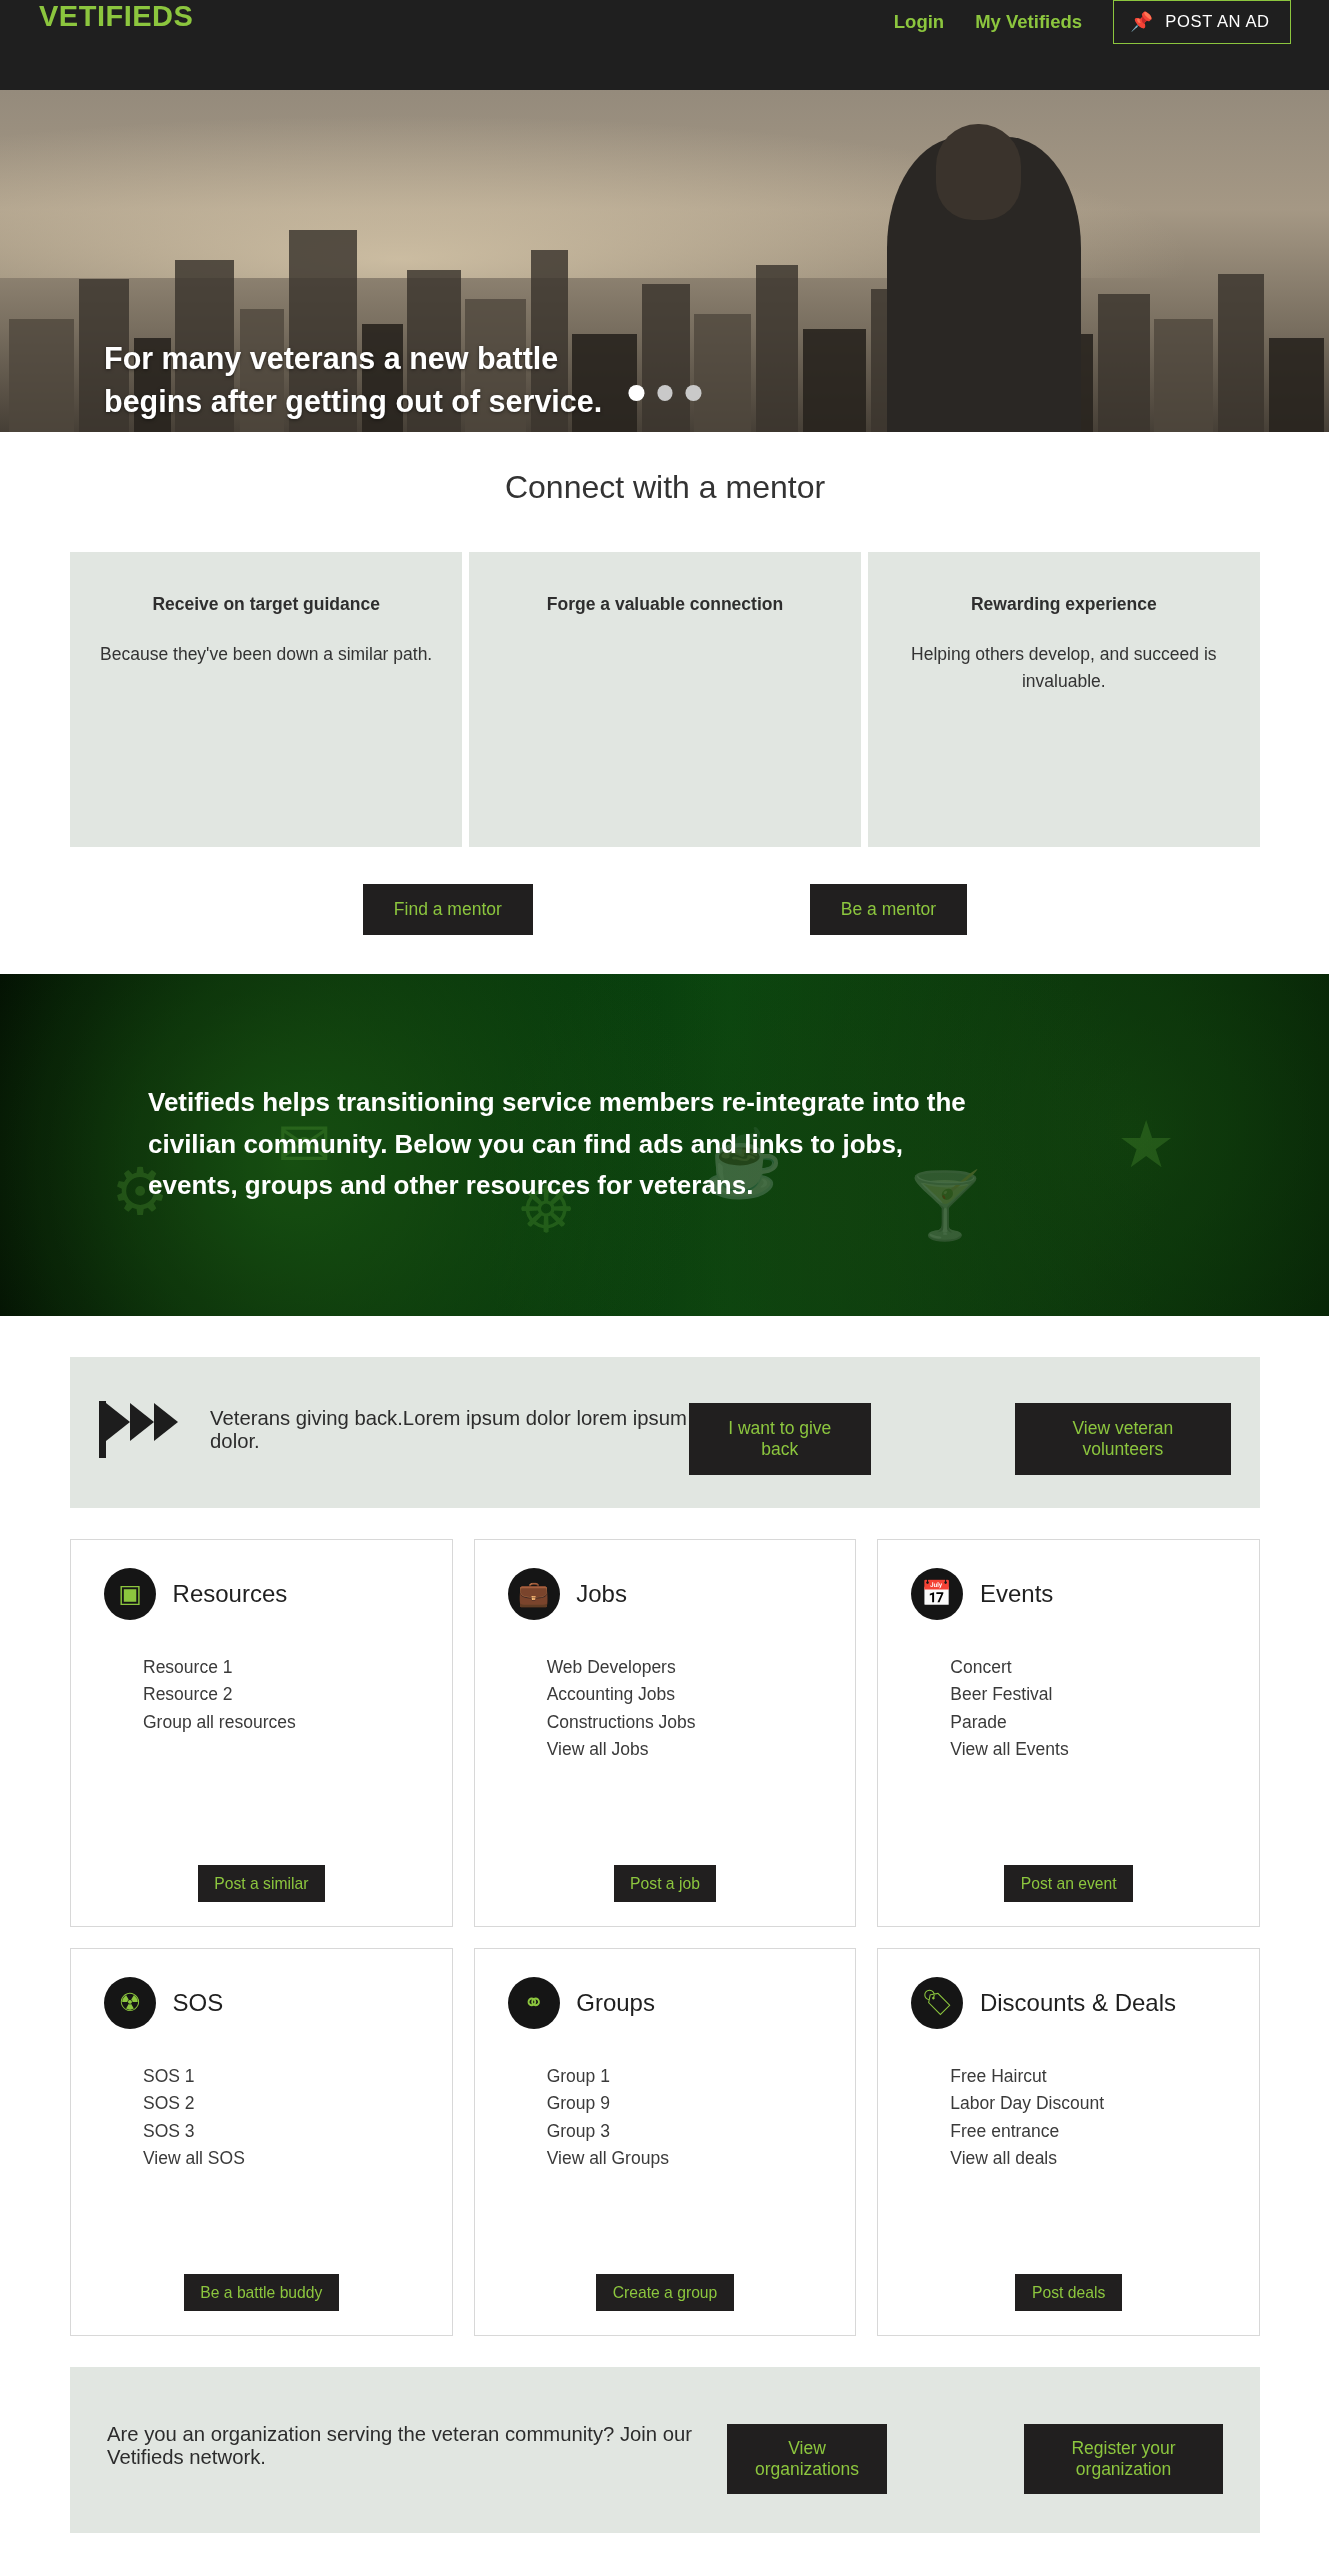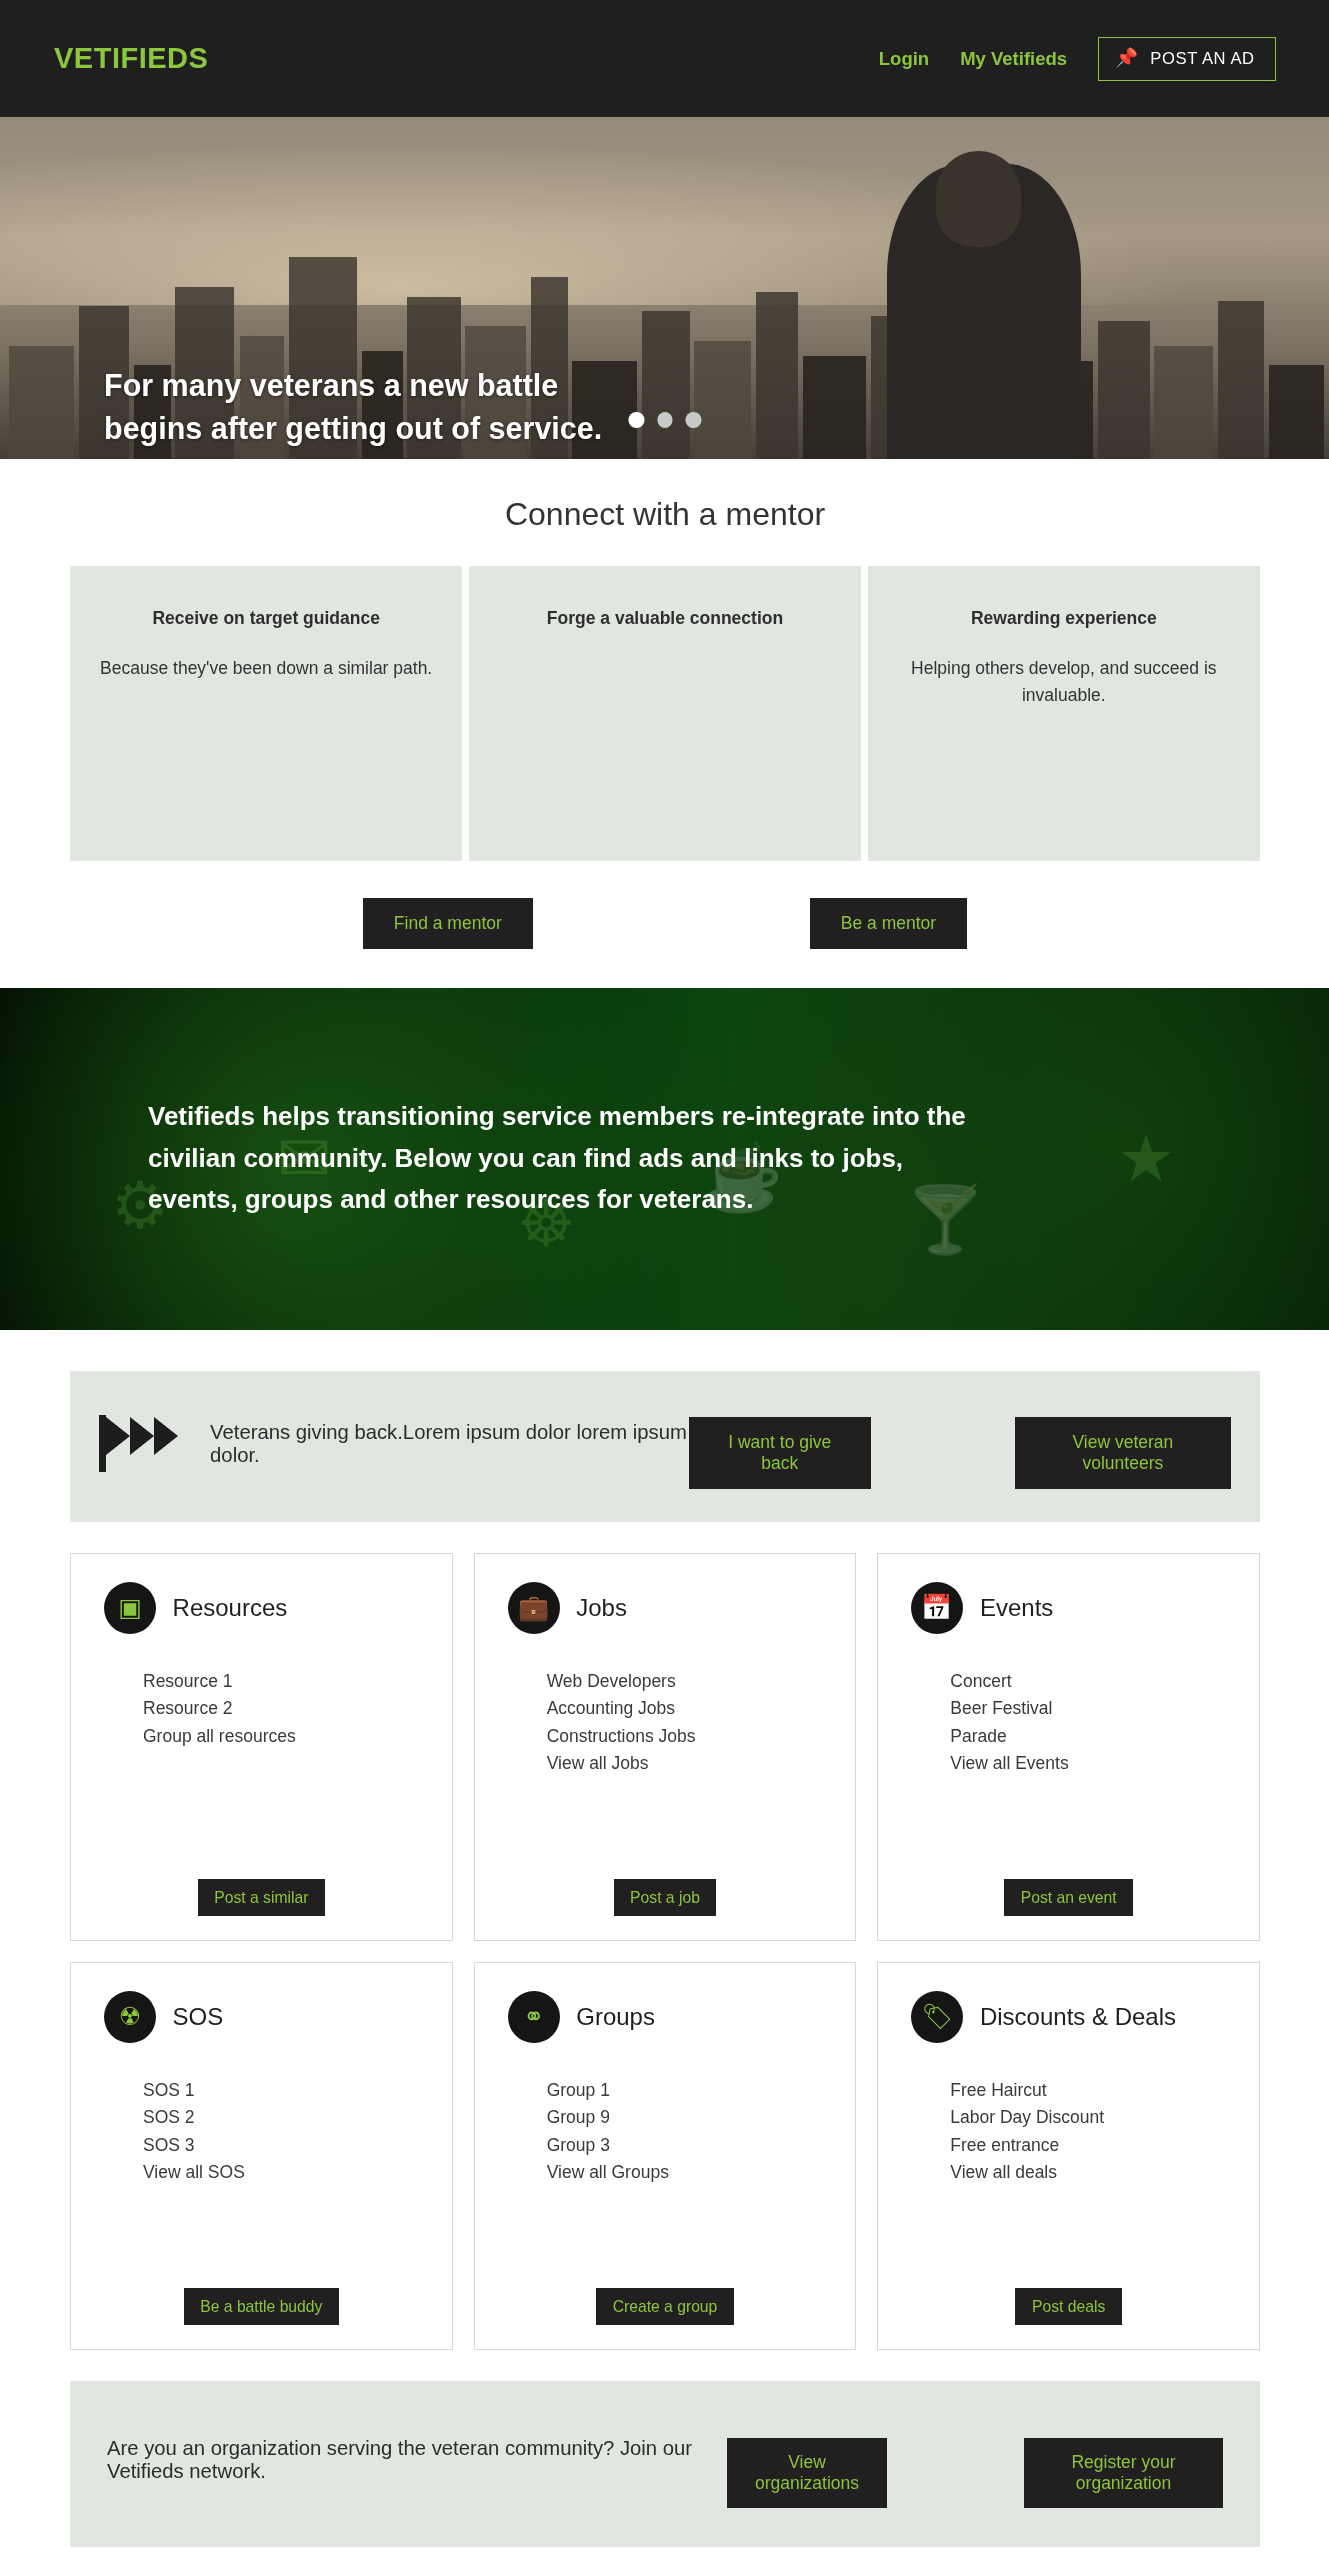--- a/index.html
+++ b/index.html
@@ -6,25 +6,25 @@
   html, body {
     width: 1330px;
     background: #ffffff;
     font-family: "Liberation Sans", sans-serif;
     color: #222;
   }
   body { width: 1330px; overflow-x: hidden; }
 
   
   .header {
-    height: 117px;
+    height: 90px;
     background: #1f1f1f;
     display: flex;
-    align-items: center;
-    padding: 0 54px;
+    align-items: flex-start;
+    padding: 0 39px;
   }
   .brand {
     color: #8cc63e;
     font-size: 29px;
     font-weight: bold;
     letter-spacing: 0.5px;
   }
   .header-right {
     margin-left: auto;
     display: flex;
@@ -111,21 +111,21 @@
   .dot { width: 15.7px; height: 15.7px; border-radius: 50%; background: #c9c9c9; }
   .dot.active { background: #ffffff; }
 
   
   .mentor-section { padding: 37px 0 39px; background: #fff; }
   .section-title {
     text-align: center;
     font-size: 32px;
     font-weight: normal;
     color: #333;
-    margin-bottom: 33px;
+    margin-bottom: 46px;
   }
   .cards-row {
     display: flex;
     gap: 6.5px;
     padding: 0 70px;
     justify-content: center;
   }
   .mentor-card {
     flex: 1 1 0;
     background: #e1e6e1;

